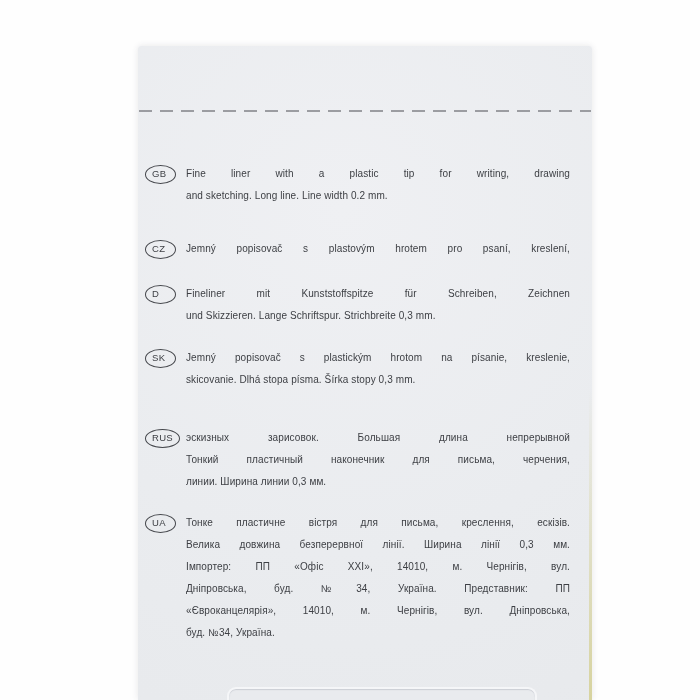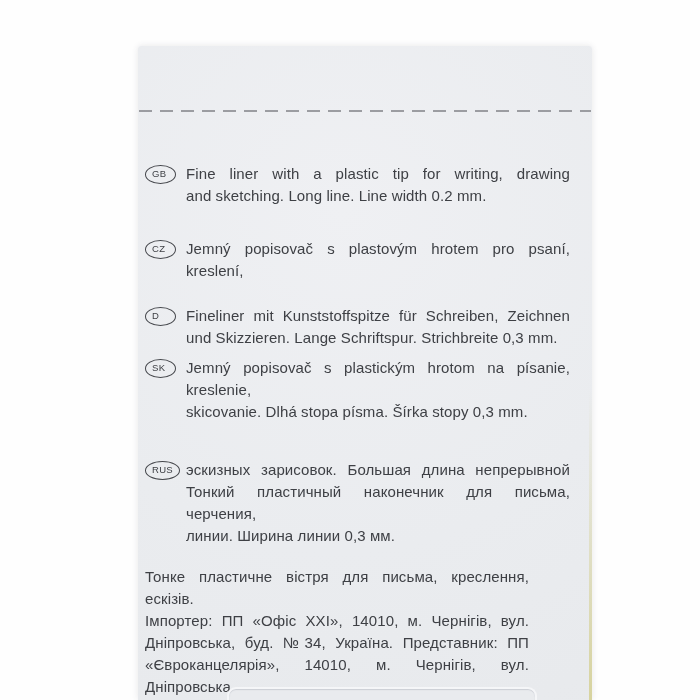--- a/index.html
+++ b/index.html
@@ -30,41 +30,41 @@
     height: 2px;
     background: repeating-linear-gradient(90deg,
       #8d8e93 0px, #8d8e93 13px,
       transparent 13px, transparent 21px);
     opacity: 0.85;
   }
   .content { position: absolute; left: 0; top: 117px; width: 100%; }
   .section { display: flex; padding-left: 7px; }
   .s-cz  { margin-top: 31px; }
   .s-d   { margin-top: 23px; }
-  .s-sk  { margin-top: 8px; }
+  .s-sk  { margin-top: 20px; }
   .s-rus { margin-top: 36px; }
   .s-ua  { margin-top: 19px; }
   .badge-col { flex: 0 0 41px; }
   .badge {
     display: inline-block;
     min-width: 17px;
     padding: 2px 6px 3px;
     border: 1.4px solid #45474c;
     border-radius: 50%;
     font-size: 9.5px;
     line-height: 12px;
     letter-spacing: 0.3px;
     color: #3e4045;
     margin-top: 1px;
     background: transparent;
   }
   .lines {
     width: 384px;
     color: #3e4045;
-    font-size: 15px;
+    font-size: 10px;
     line-height: 22px;
     letter-spacing: 0.1px;
   }
   .line { text-align: justify; text-align-last: justify; }
   .line.last { text-align-last: left; }
   .bottom-panel {
     position: absolute;
     left: 89px; bottom: -3px;
     width: 306px; height: 14px;
     background: #e9ebee;
@@ -134,22 +134,26 @@
           <span class="badge">RUS</span>
         </div>
         <div class="lines">
           <div class="line">эскизных зарисовок. Большая длина непрерывной</div>
           <div class="line">Тонкий пластичный наконечник для письма, черчения,</div>
           <div class="line last">линии. Ширина линии 0,3 мм.</div>
         </div>
       </div>
 
       <div class="section s-ua">
+        <div class="badge-col">
+          <span class="badge">UA</span>
+        </div>
         <div class="lines">
           <div class="line">Тонке пластичне вістря для письма, креслення, ескізів.</div>
+          <div class="line">Велика довжина безперервної лінії. Ширина лінії 0,3 мм.</div>
           <div class="line">Імпортер: ПП «Офіс XXI», 14010, м. Чернігів, вул.</div>
           <div class="line">Дніпровська, буд. №34, Україна. Представник: ПП</div>
           <div class="line">«Євроканцелярія», 14010, м. Чернігів, вул. Дніпровська,</div>
           <div class="line last">буд. №34, Україна.</div>
         </div>
       </div>
 
     </div>
 
     <div class="bottom-panel"></div>

